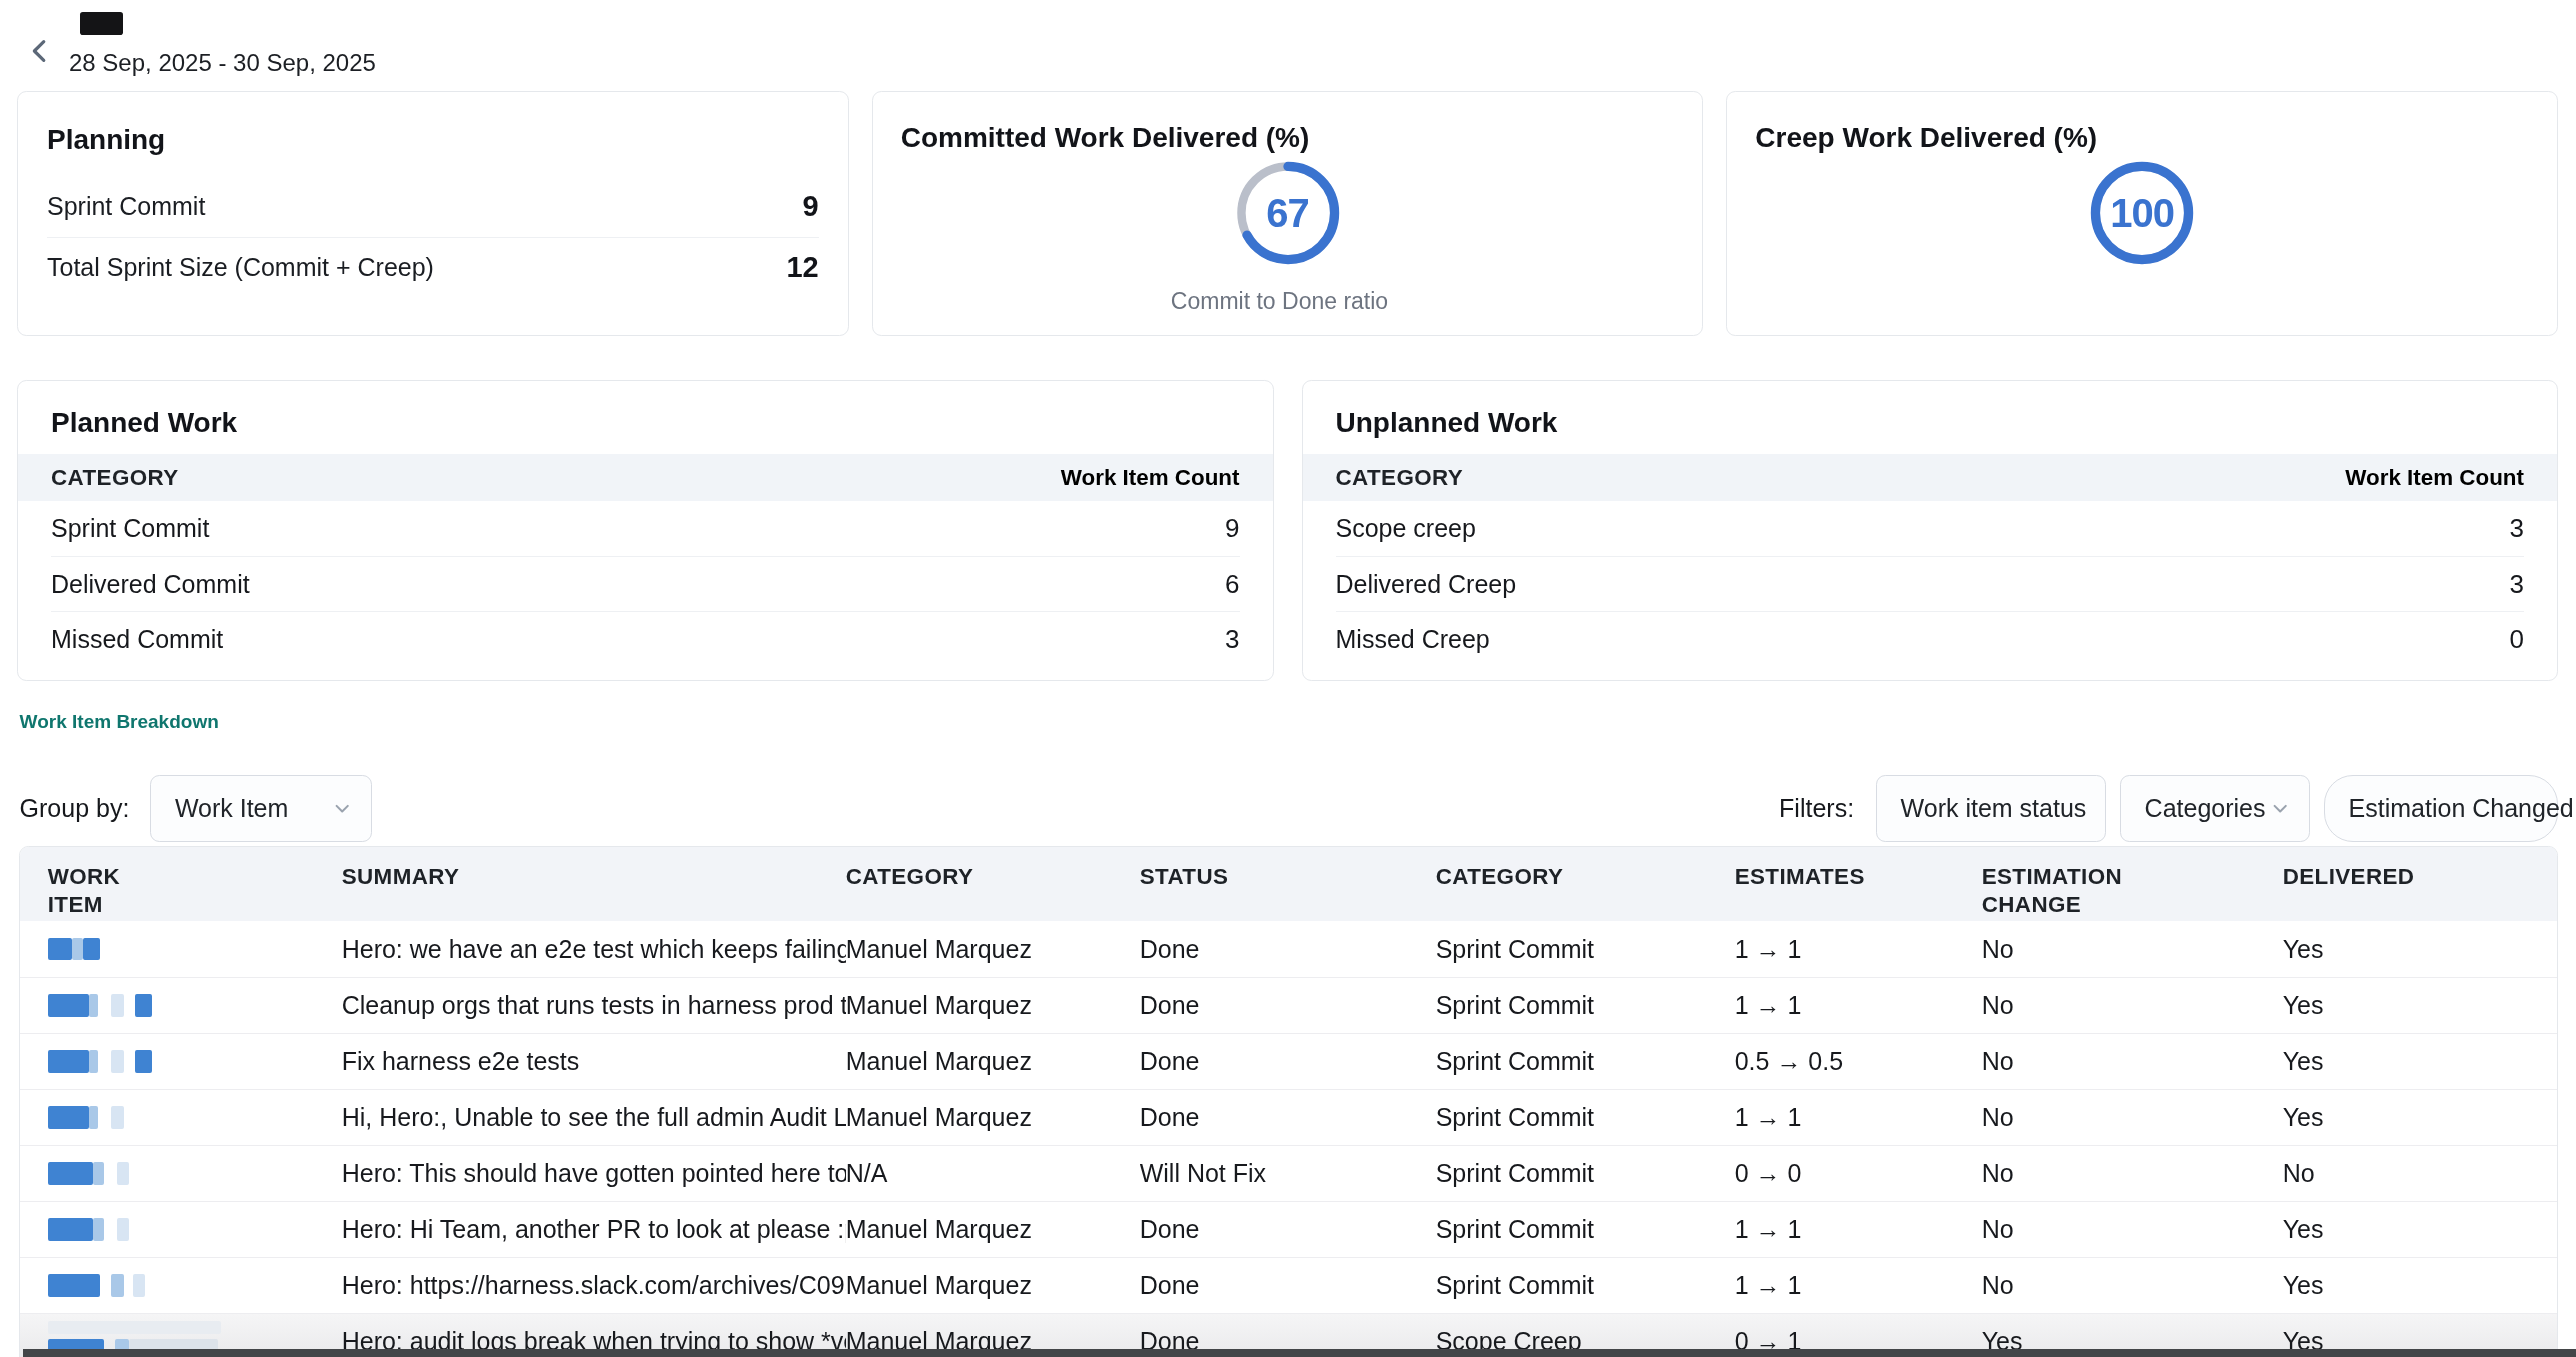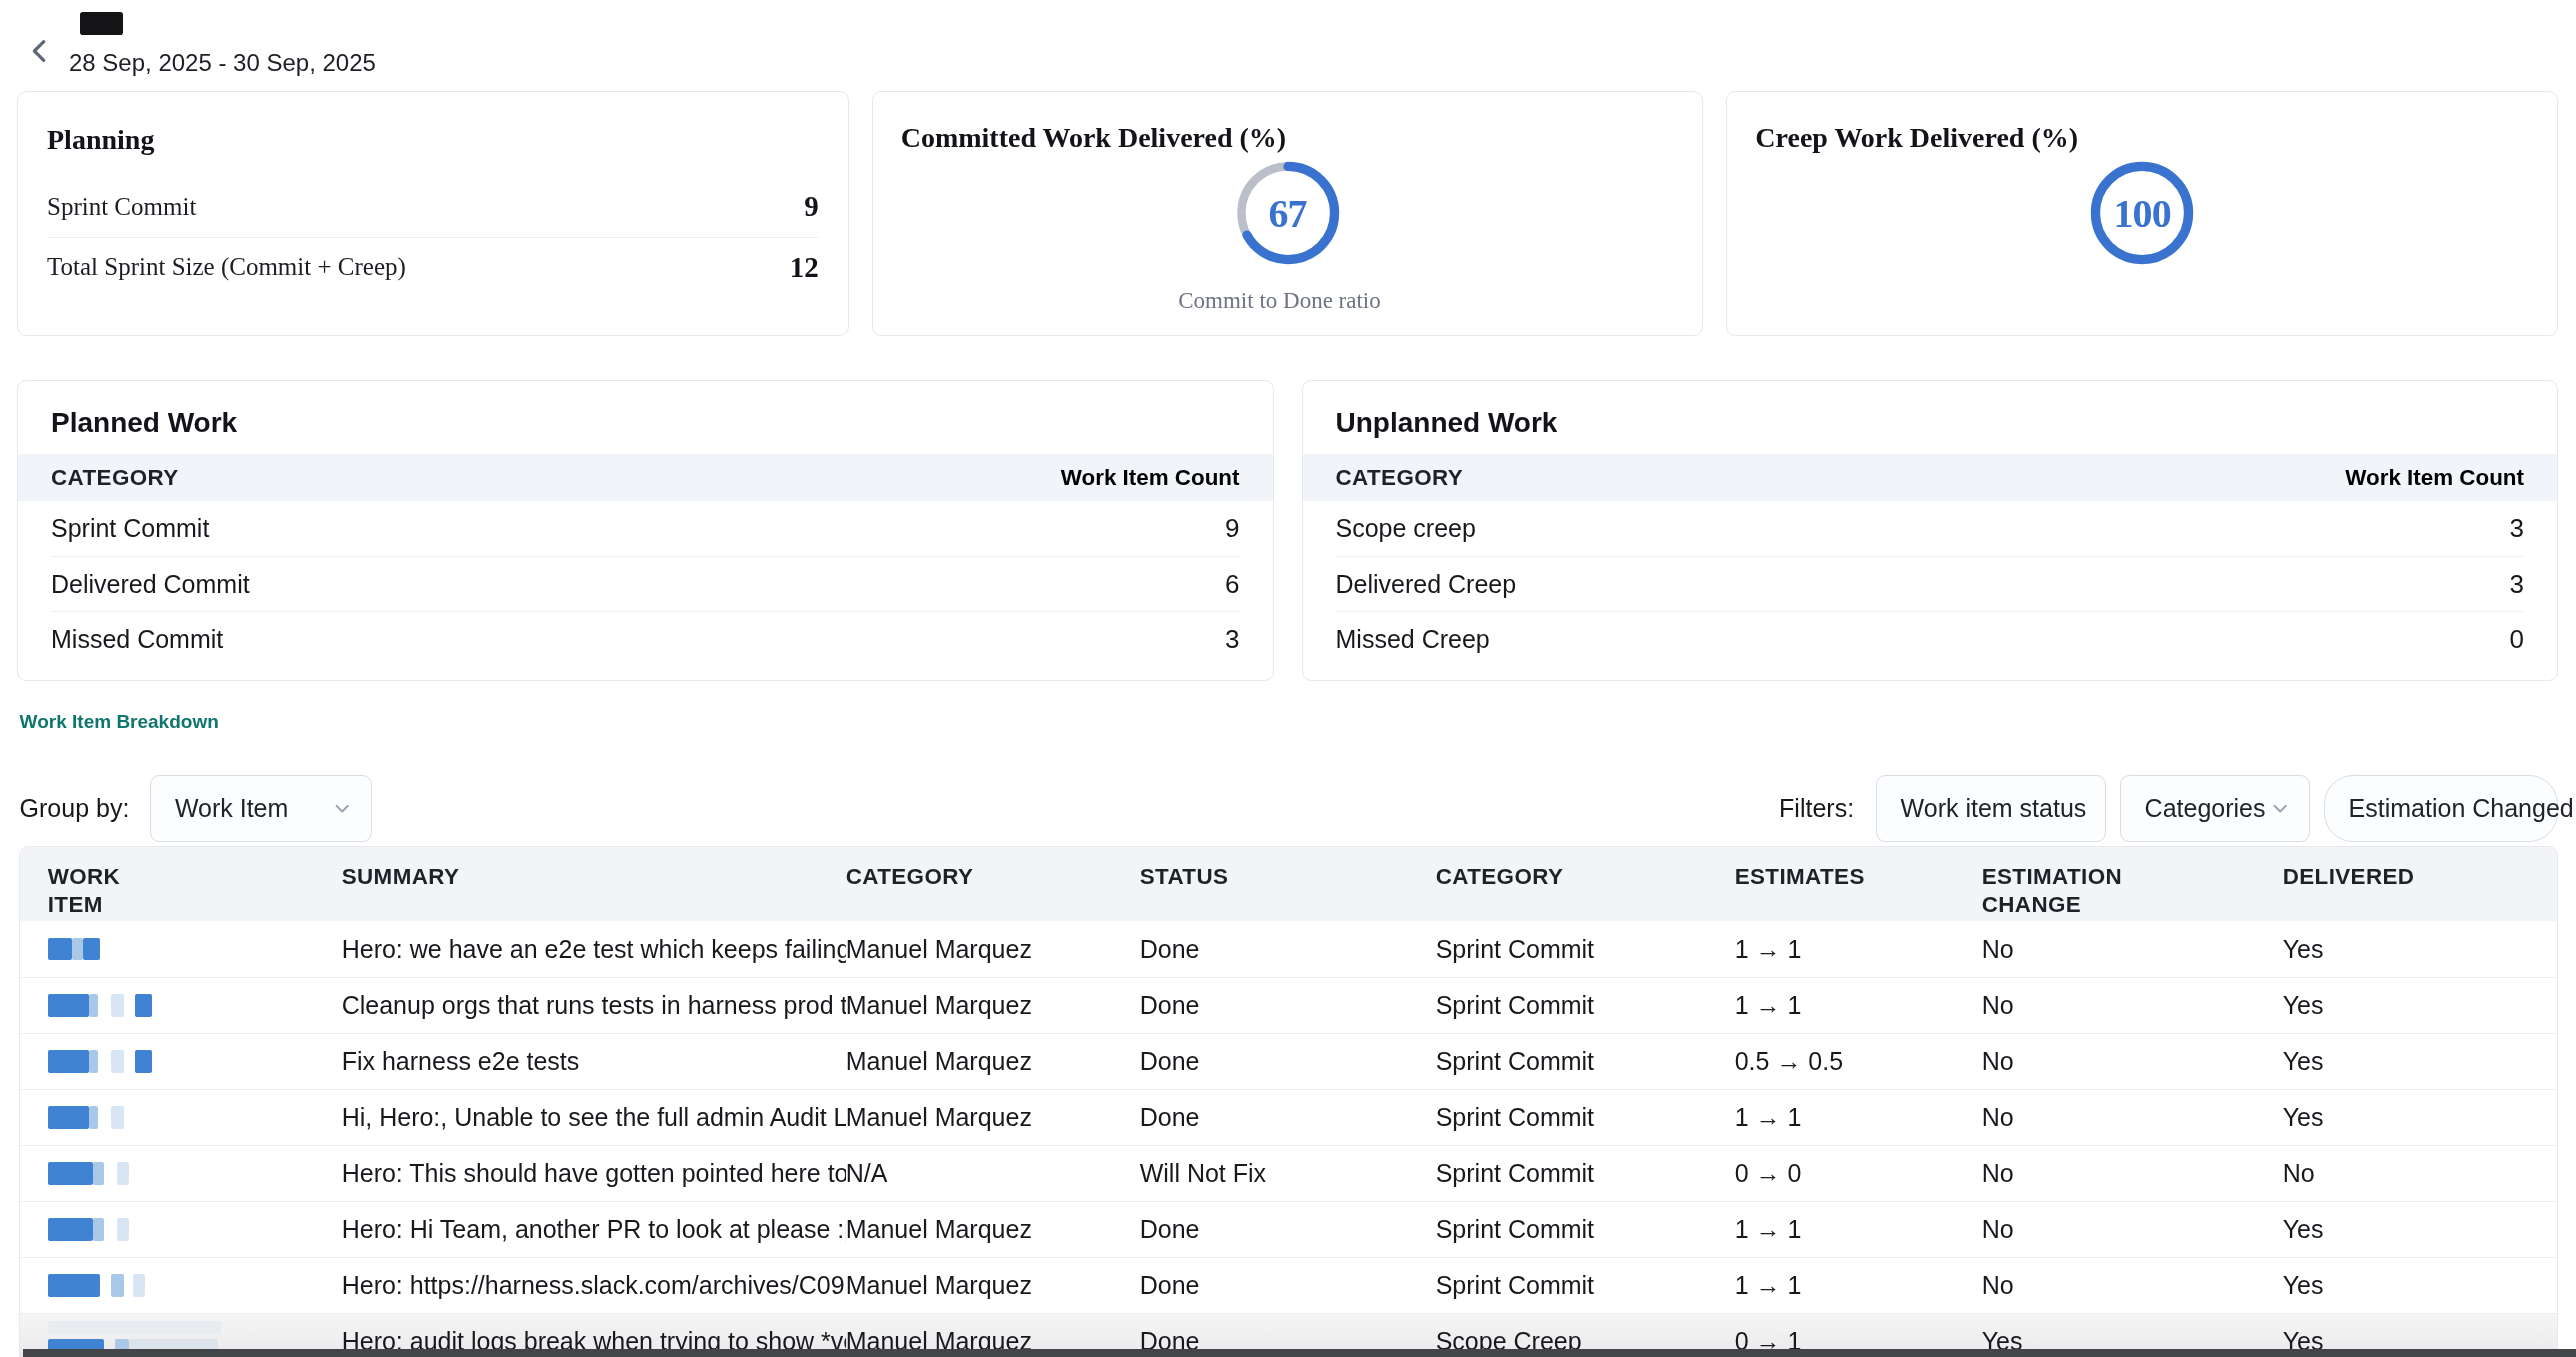--- a/index.html
+++ b/index.html
@@ -11,21 +11,21 @@
   .hdr { position:absolute; left:0; top:0; width:100%; height:91px; }
   .back { position:absolute; left:24px; top:35px; width:32px; height:32px; cursor:pointer; }
   .redacted-title { position:absolute; left:80px; top:12px; width:43px; height:23px; background:#141416; border-radius:2.8px; }
   .date { position:absolute; left:69px; top:49px; font-size:24px; color:#1c1f24; }
 
   
   .card { background:#fff; border:1.4px solid #e5e8ec; border-radius:9.3px; }
 
   
   .top-cards { position:absolute; left:17px; top:91px; width:2541px; height:245px; display:flex; gap:23px; }
-  .top-cards .card { flex:1 1 0; position:relative;font-family:Liberation Serif, serif; }
+  .top-cards .card { flex:1 1 0; position:relative; }
   .card-title { font-size:28px; font-weight:700; color:#121419; }
   .planning-body { padding:32px 29px 0 29px; }
   .prow { display:flex; justify-content:space-between; align-items:center; height:60px; }
   .prow + .prow { border-top:1.4px solid #eef0f3; }
   .prow .lbl { font-size:25px; color:#1a1d22; }
   .prow .val { font-size:29px; font-weight:700; color:#121419; }
   .planning-rows { margin-top:20.5px; }
 
   .gauge-card { text-align:center; }
   .gauge-title { position:absolute; left:28px; top:30px; }

